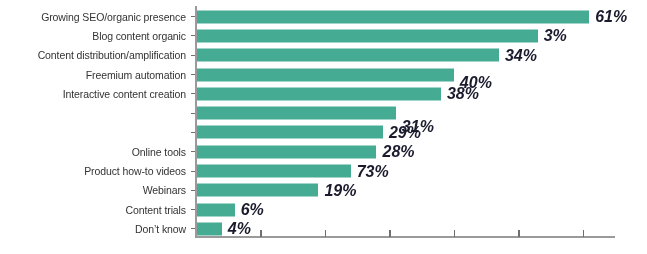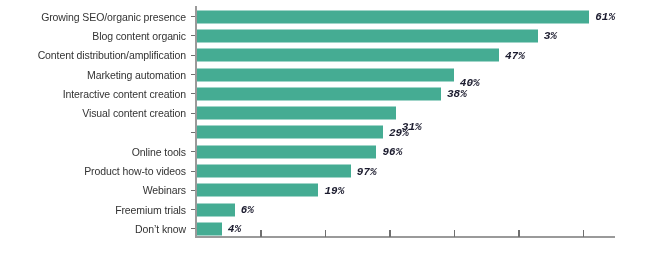--- a/index.html
+++ b/index.html
@@ -75,24 +75,24 @@
     align-items: center;
   }
 
   .bar {
     height: 13px;
     background: #45ac93;
   }
 
   .value-label {
     margin-left: 6px;
-    font-family: Liberation Mono, monospace;
+    font-family: Liberation Sans, sans-serif;
     font-weight: bold;
     font-style: italic;
-    font-size: 11px;
+    font-size: 16px;
     color: #1b1b2e;
     white-space: nowrap;
   }
 
   
   .axis-y {
     position: absolute;
     left: 195px;
     top: 6px;
     width: 1.5px;
@@ -138,80 +138,79 @@
           <div class="bar-wrap">
             <div class="bar" style="width: 341.646px; background: rgb(69, 172, 147);"></div>
             <div class="value-label" style="color: rgb(27, 27, 46);">3%</div>
           </div>
         </div>
         <div class="row">
           <div class="cat-label">Content distribution/amplification</div>
           <div class="tick-y"></div>
           <div class="bar-wrap">
             <div class="bar" style="width: 302.969px; background: rgb(69, 172, 147);"></div>
-            <div class="value-label" style="color: rgb(27, 27, 46);">47%</div>
-          </div>
-        </div>
-        <div class="row">
-          <div class="cat-label">Marketing automation</div>
+            <div class="value-label" style="color: rgb(27, 27, 46);">34%</div>
+          </div>
+        </div>
+        <div class="row">
+          <div class="cat-label">Freemium automation</div>
           <div class="tick-y"></div>
           <div class="bar-wrap">
             <div class="bar" style="width: 257.846px; background: rgb(69, 172, 147);"></div>
             <div class="value-label" style="color: rgb(27, 27, 46); margin-top: 16px;">40%</div>
           </div>
         </div>
         <div class="row">
           <div class="cat-label">Interactive content creation</div>
           <div class="tick-y"></div>
           <div class="bar-wrap">
             <div class="bar" style="width: 244.954px; background: rgb(69, 172, 147);"></div>
             <div class="value-label" style="color: rgb(27, 27, 46);">38%</div>
           </div>
         </div>
         <div class="row">
-          <div class="cat-label">Visual content creation</div>
           <div class="tick-y"></div>
           <div class="bar-wrap">
             <div class="bar" style="width: 199.831px; background: rgb(69, 172, 147);"></div>
             <div class="value-label" style="color: rgb(27, 27, 46); margin-top: 26px;">31%</div>
           </div>
         </div>
         <div class="row">
           <div class="tick-y"></div>
           <div class="bar-wrap">
             <div class="bar" style="width: 186.938px; background: rgb(69, 172, 147);"></div>
             <div class="value-label" style="color: rgb(27, 27, 46);">29%</div>
           </div>
         </div>
         <div class="row">
           <div class="cat-label">Online tools</div>
           <div class="tick-y"></div>
           <div class="bar-wrap">
             <div class="bar" style="width: 180.492px; background: rgb(69, 172, 147);"></div>
-            <div class="value-label" style="color: rgb(27, 27, 46);">96%</div>
+            <div class="value-label" style="color: rgb(27, 27, 46);">28%</div>
           </div>
         </div>
         <div class="row">
           <div class="cat-label">Product how-to videos</div>
           <div class="tick-y"></div>
           <div class="bar-wrap">
             <div class="bar" style="width: 154.708px; background: rgb(69, 172, 147);"></div>
-            <div class="value-label" style="color: rgb(27, 27, 46);">97%</div>
+            <div class="value-label" style="color: rgb(27, 27, 46);">73%</div>
           </div>
         </div>
         <div class="row">
           <div class="cat-label">Webinars</div>
           <div class="tick-y"></div>
           <div class="bar-wrap">
             <div class="bar" style="width: 122.477px; background: rgb(69, 172, 147);"></div>
             <div class="value-label" style="color: rgb(27, 27, 46);">19%</div>
           </div>
         </div>
         <div class="row">
-          <div class="cat-label">Freemium trials</div>
+          <div class="cat-label">Content trials</div>
           <div class="tick-y"></div>
           <div class="bar-wrap">
             <div class="bar" style="width: 38.6769px; background: rgb(69, 172, 147);"></div>
             <div class="value-label" style="color: rgb(27, 27, 46);">6%</div>
           </div>
         </div>
         <div class="row">
           <div class="cat-label">Don’t know</div>
           <div class="tick-y"></div>
           <div class="bar-wrap">

